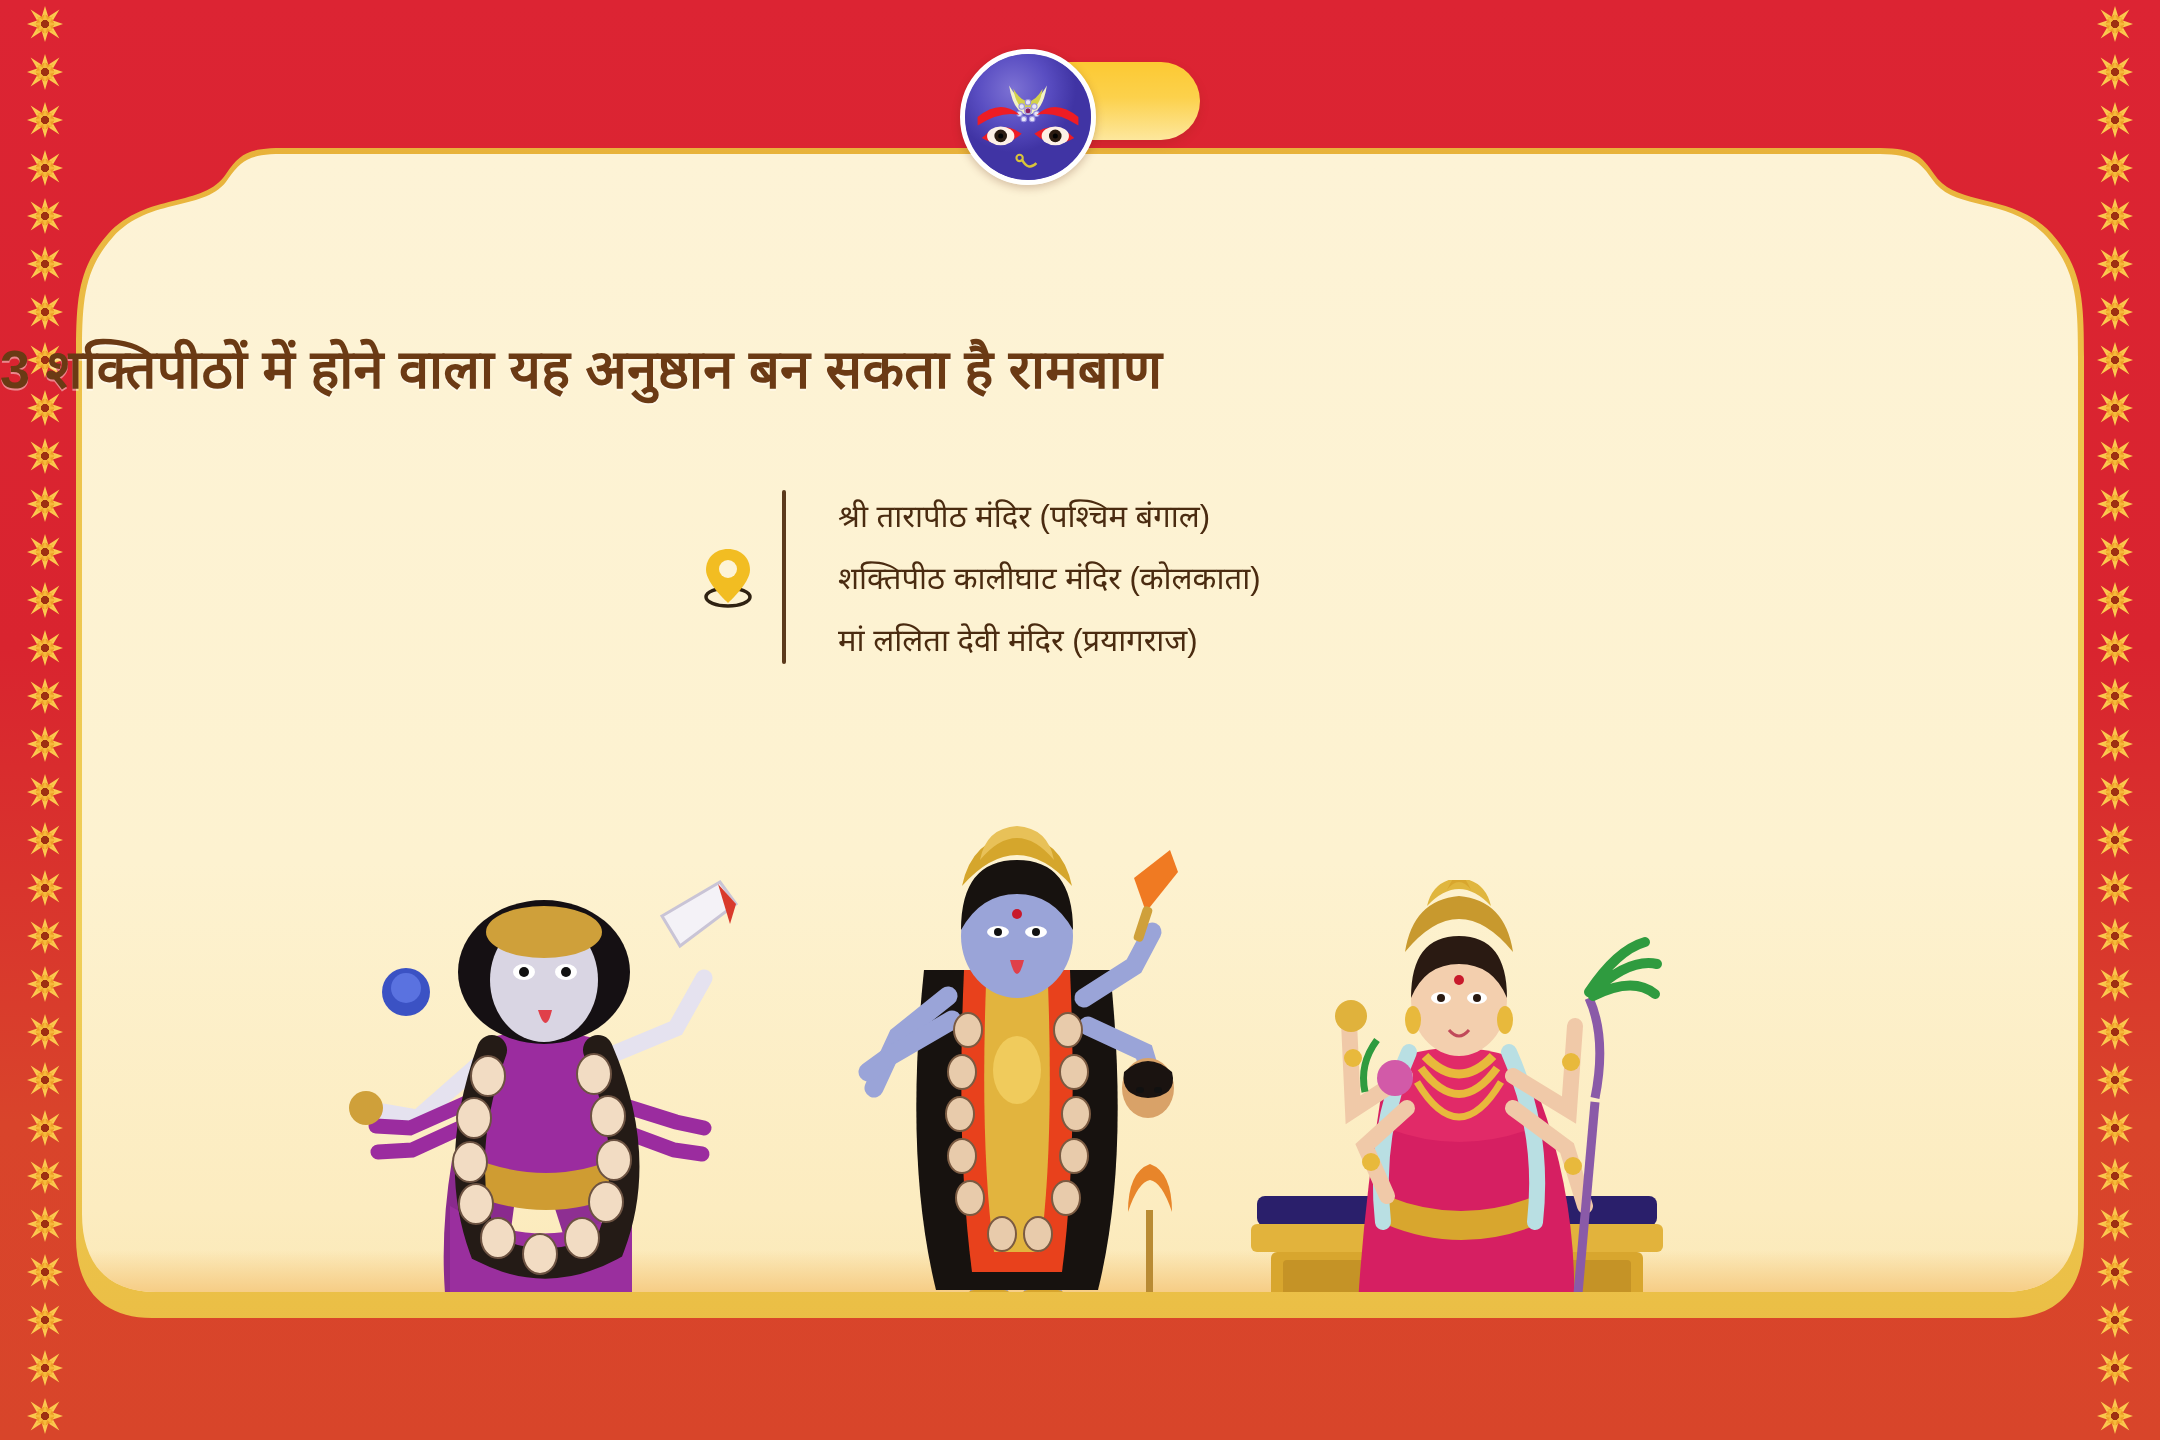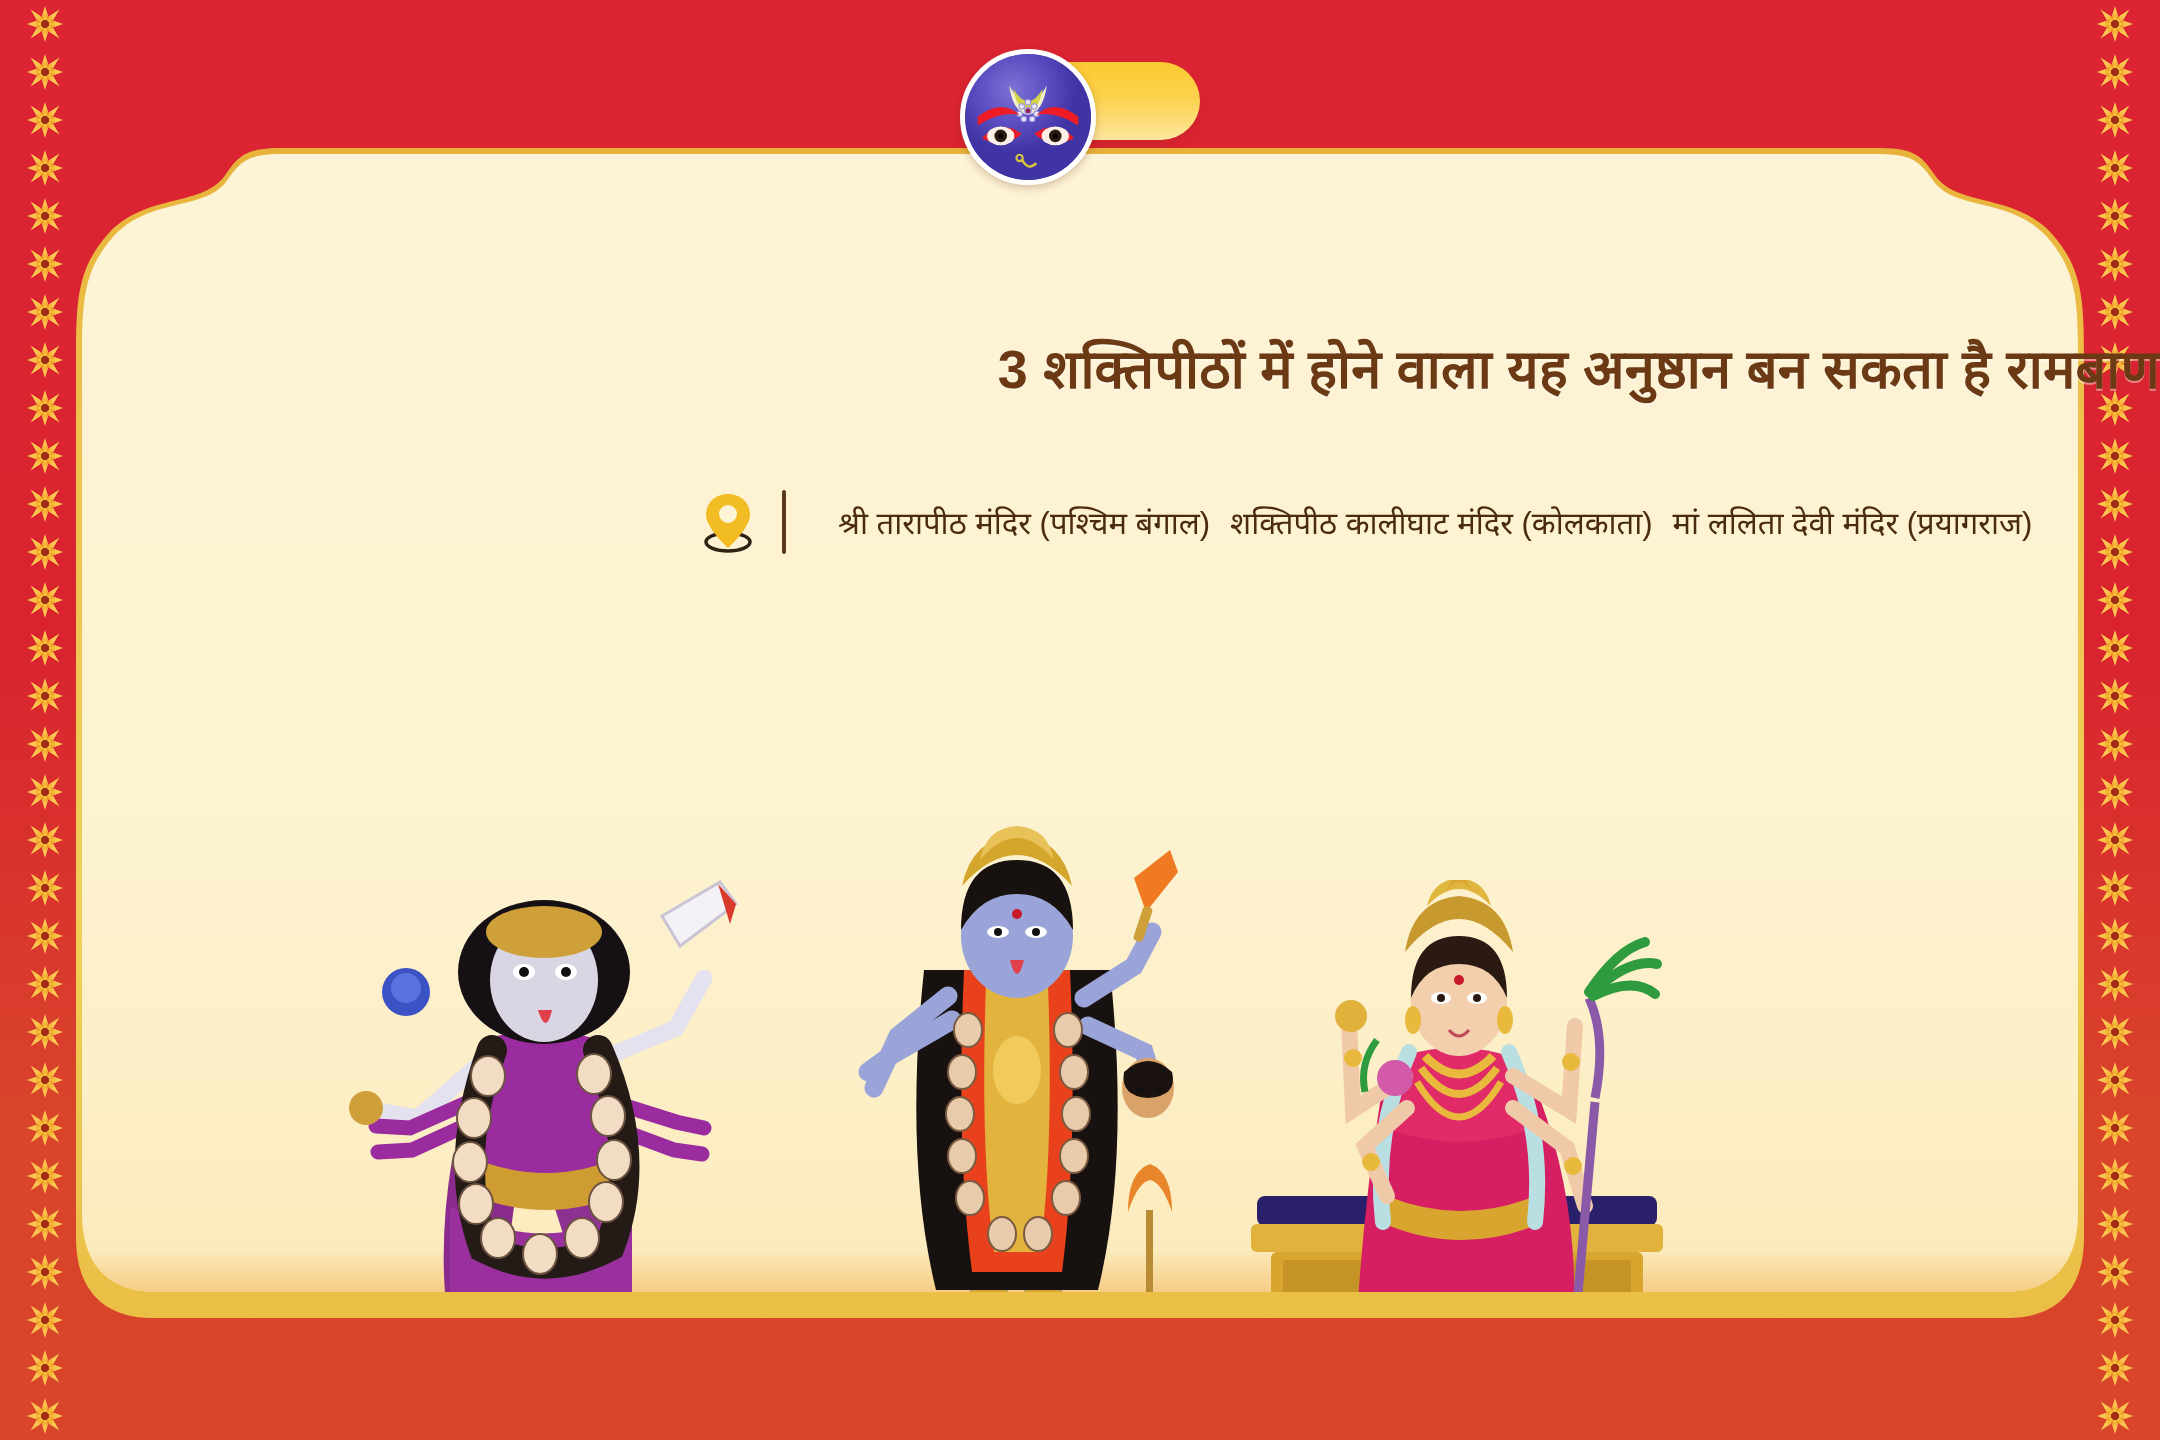--- a/index.html
+++ b/index.html
@@ -87,35 +87,35 @@
     width:136px; height:136px; border-radius:50%;
     background:radial-gradient(circle at 38% 28%, #7b6fd0 0%, #5a4fc0 45%, #4236a8 100%);
     border:5px solid #fff;
     box-shadow:0 3px 9px rgba(90,30,10,.25);
     overflow:hidden;
   }
   .badge-avatar svg { width:100%; height:100%; display:block; }
 
   
   .headline {
-    position:absolute; left:0; right:0; top:330px; text-align:right; z-index:10;
+    position:absolute; left:0; right:0; top:330px; text-align:left; z-index:10;
     font-family:"Liberation Sans", sans-serif;
     font-size:54px; font-weight:bold; color:#6b3a14;
     letter-spacing:.3px;
     text-shadow:0 2px 0 rgba(255,255,255,.45);
   }
 
   
   .loc-block {
     position:absolute; top:490px; left:700px; z-index:10;
     display:flex; align-items:center; gap:26px;
   }
   .pin-icon { width:56px; height:64px; flex:0 0 56px; }
   .loc-rule { width:4px; align-self:stretch; background:#5c3a1c; border-radius:2px; }
-  .loc-list { display:flex; gap:20px; padding:4px 0 4px 26px;text-align:right; }
+  .loc-list { display:flex; flex-direction:column; gap:20px; padding:4px 0 4px 26px; }
   .loc-item {
     font-size:31px; color:#4a2b10; white-space:nowrap;
     font-family:"Liberation Sans", sans-serif;
   }
 
   
   .figures { position:absolute; left:0; right:0; bottom:0; height:620px; }
   .figure { position:absolute; bottom:0; }
   .fig-tara   { left:250px;  width:430px;  height:580px; }
   .fig-kali   { left:770px;  width:330px;  height:620px; }

